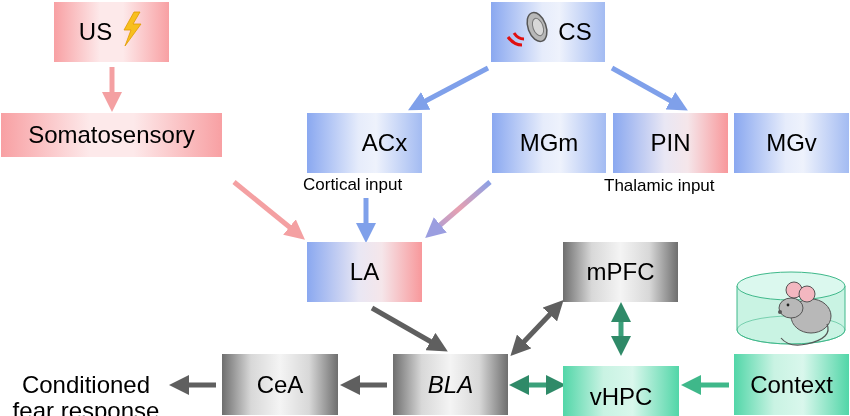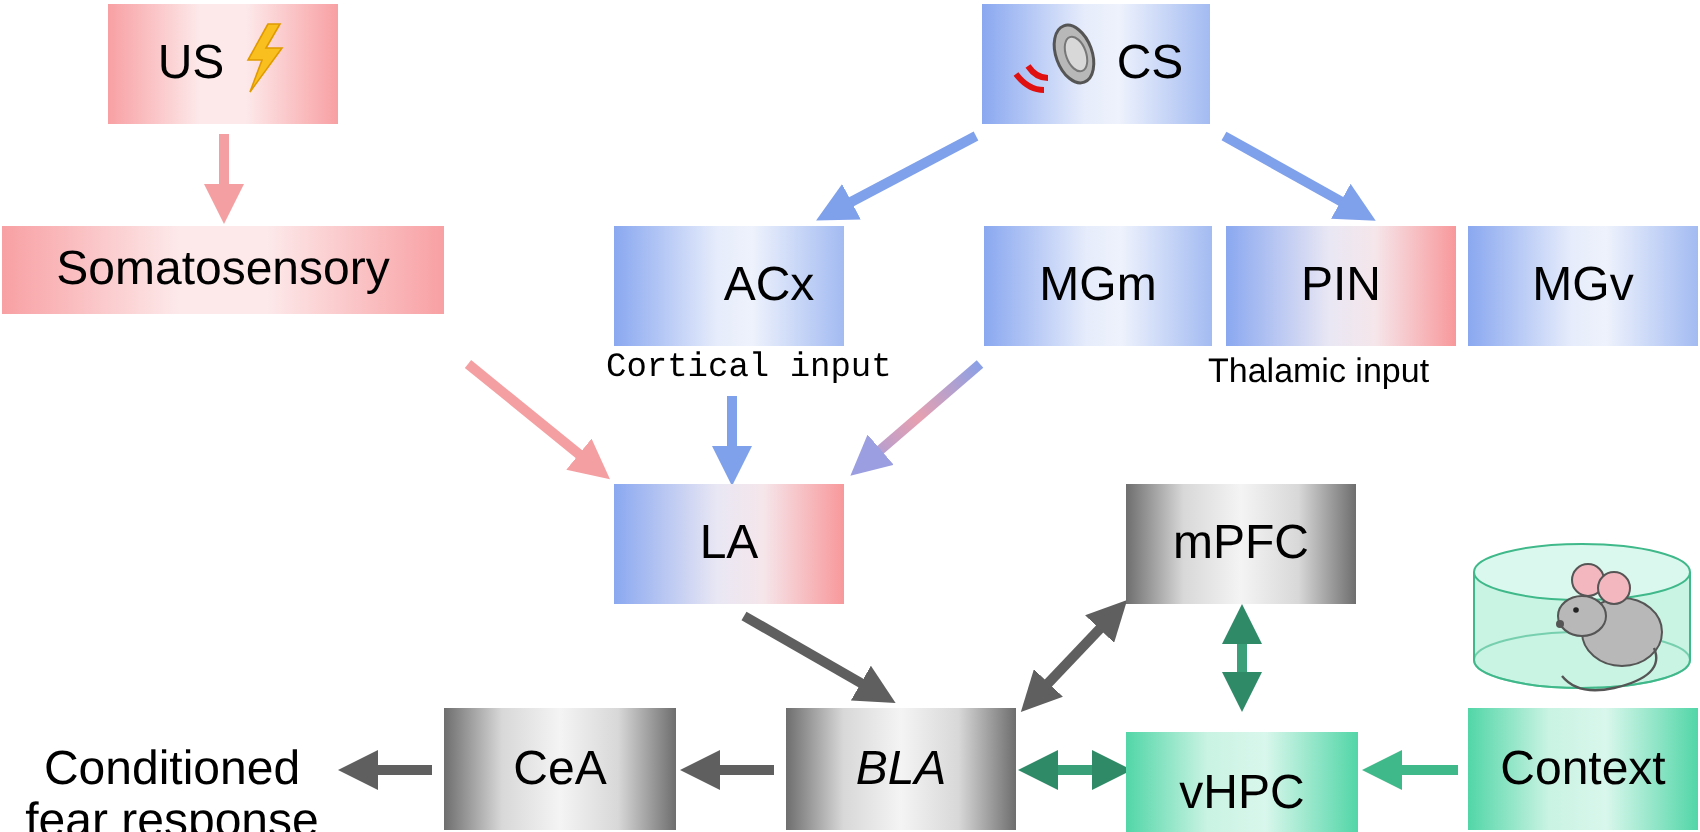--- a/index.html
+++ b/index.html
@@ -101,21 +101,21 @@
   <span>CS</span>
 </div>
 
 <div class="box red" style="left:1px;top:113px;width:221px;height:44px;flex-direction:row;">
   <span>Somatosensory</span>
 </div>
 
 <div class="box blue" style="left:307px;top:113px;width:115px;height:60px;padding-left:40px;">
   <span>ACx</span>
 </div>
-<div class="caption" style="left:303px;top:175px;font-family:Liberation Mono, monospace;">Cortical input</div>
+<div class="caption" style="left:303px;top:175px;">Cortical input</div>
 
 <div class="box blue" style="left:492px;top:113px;width:114px;height:60px;">
   <span>MGm</span>
 </div>
 
 <div class="box bluered" style="left:613px;top:113px;width:115px;height:60px;">
   <span>PIN</span>
 </div>
 
 <div class="box blue" style="left:734px;top:113px;width:115px;height:60px;">

